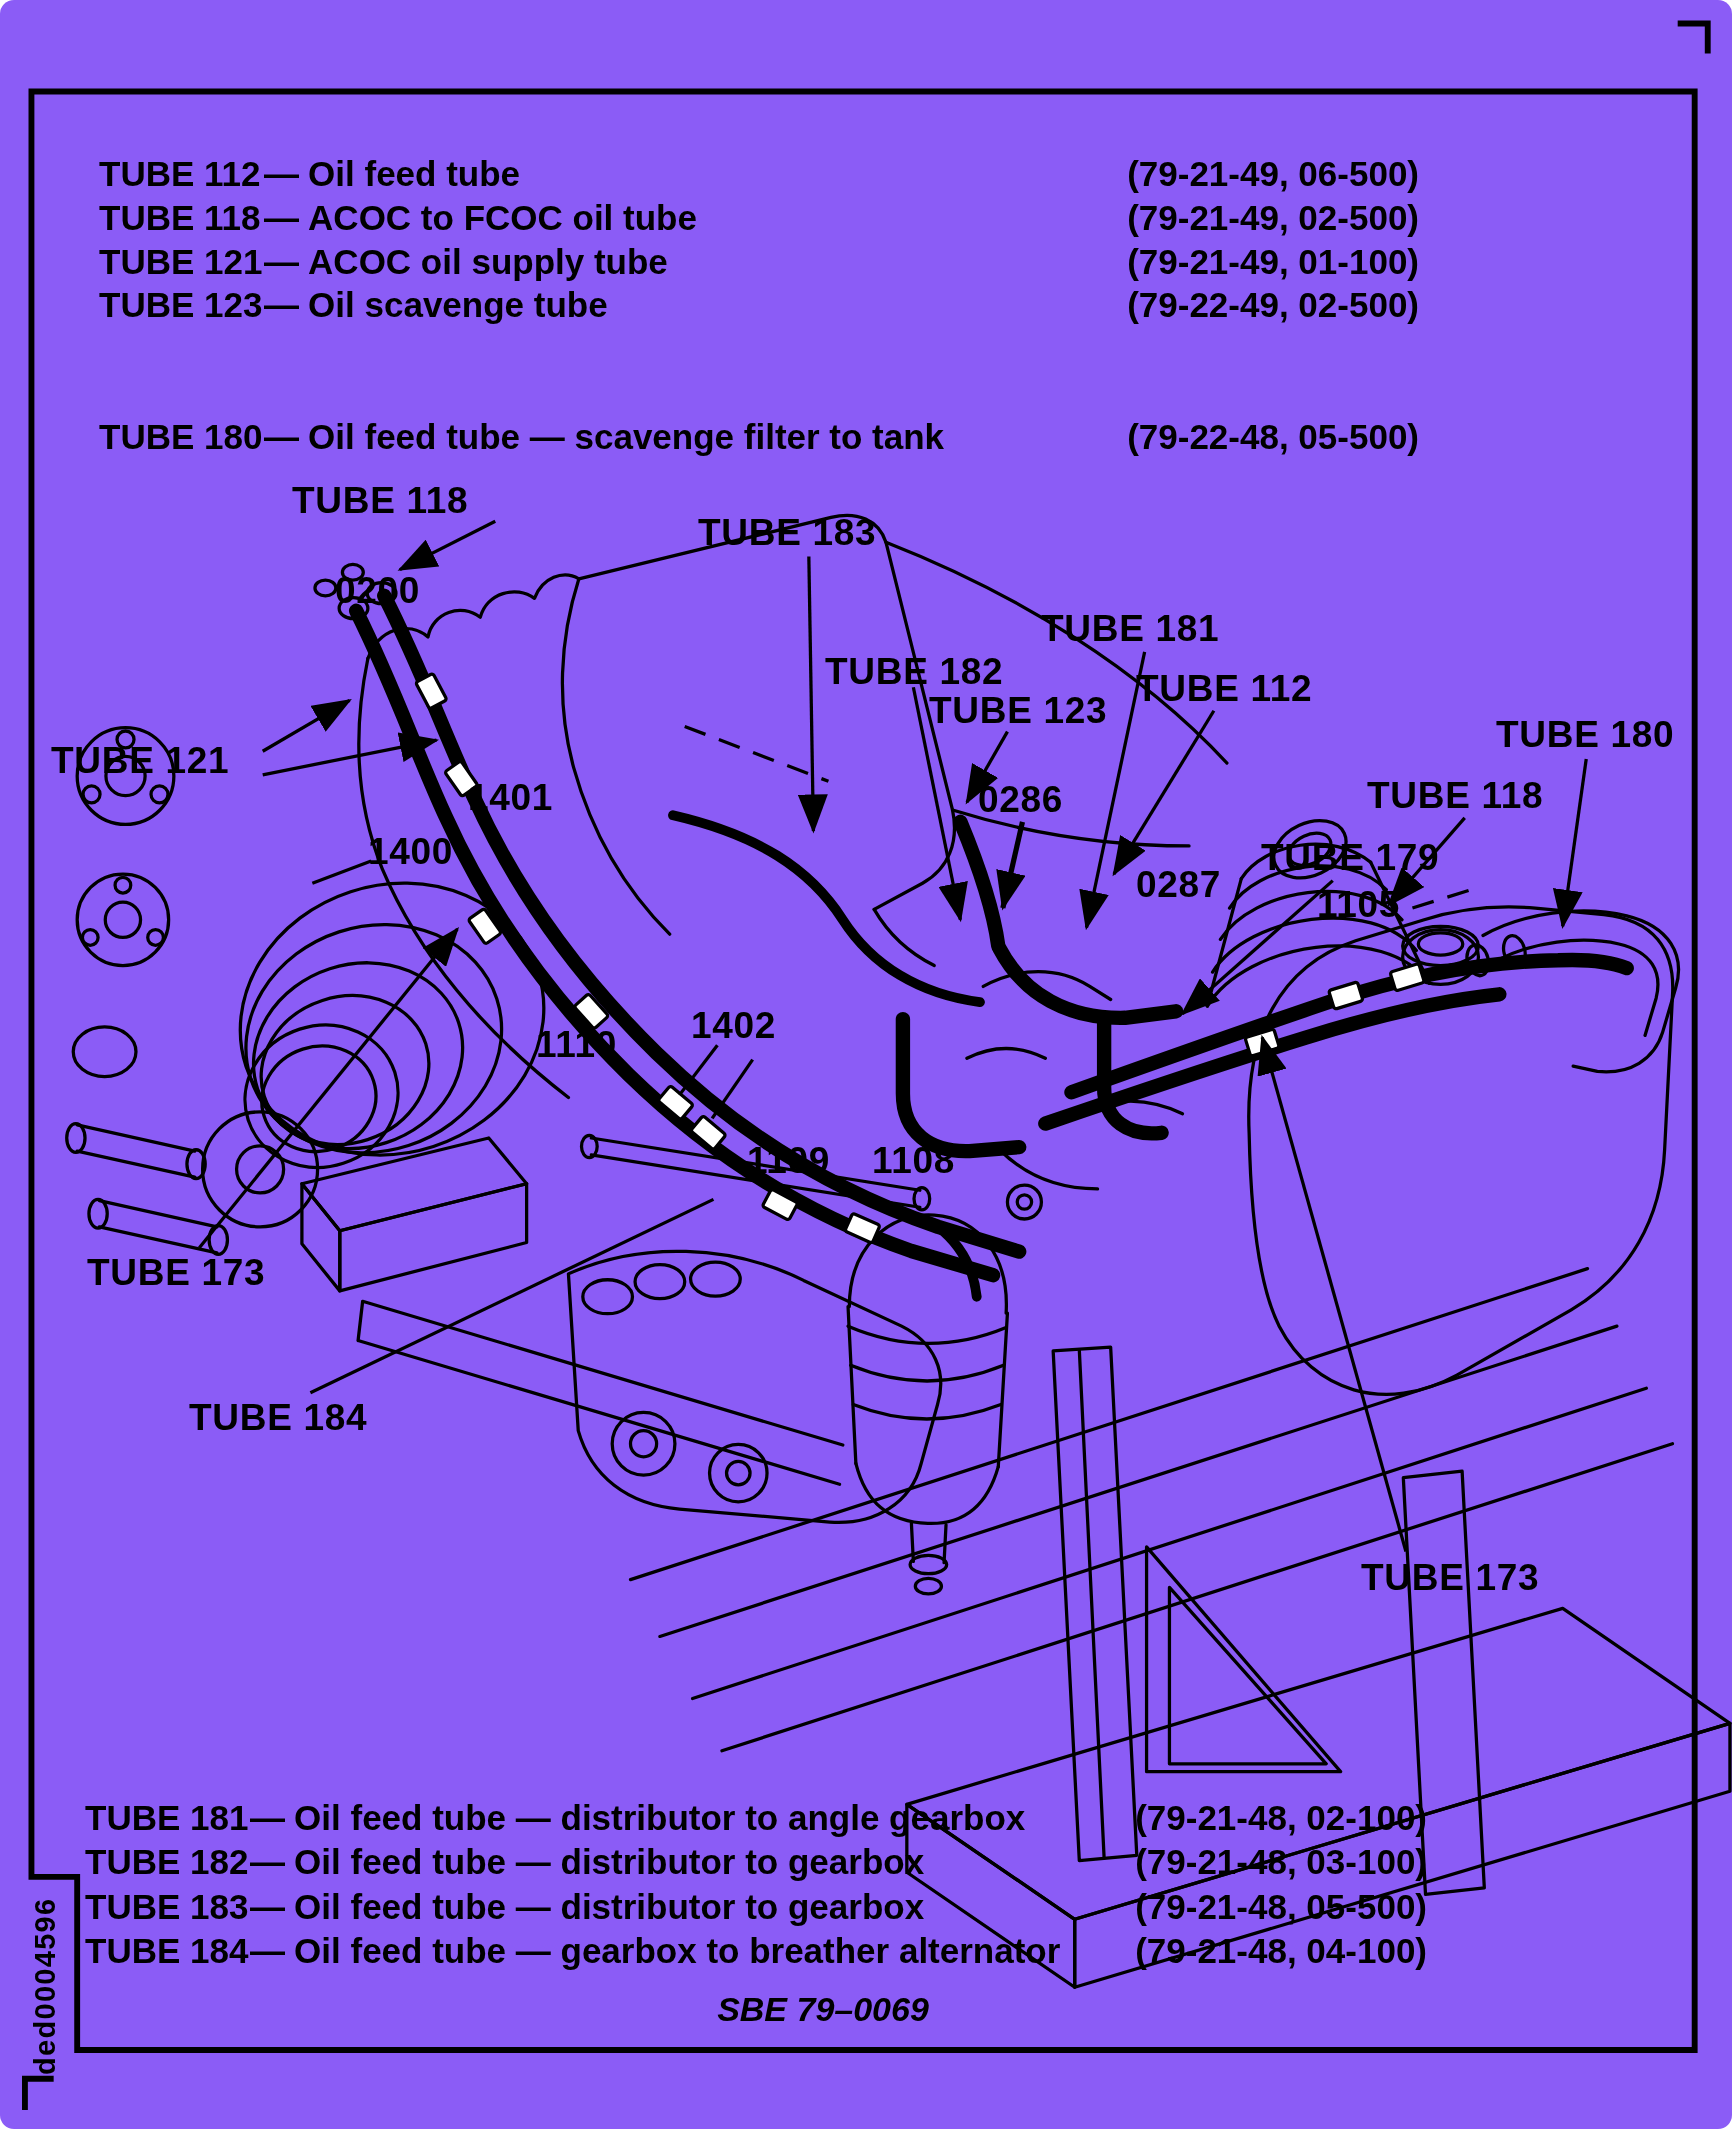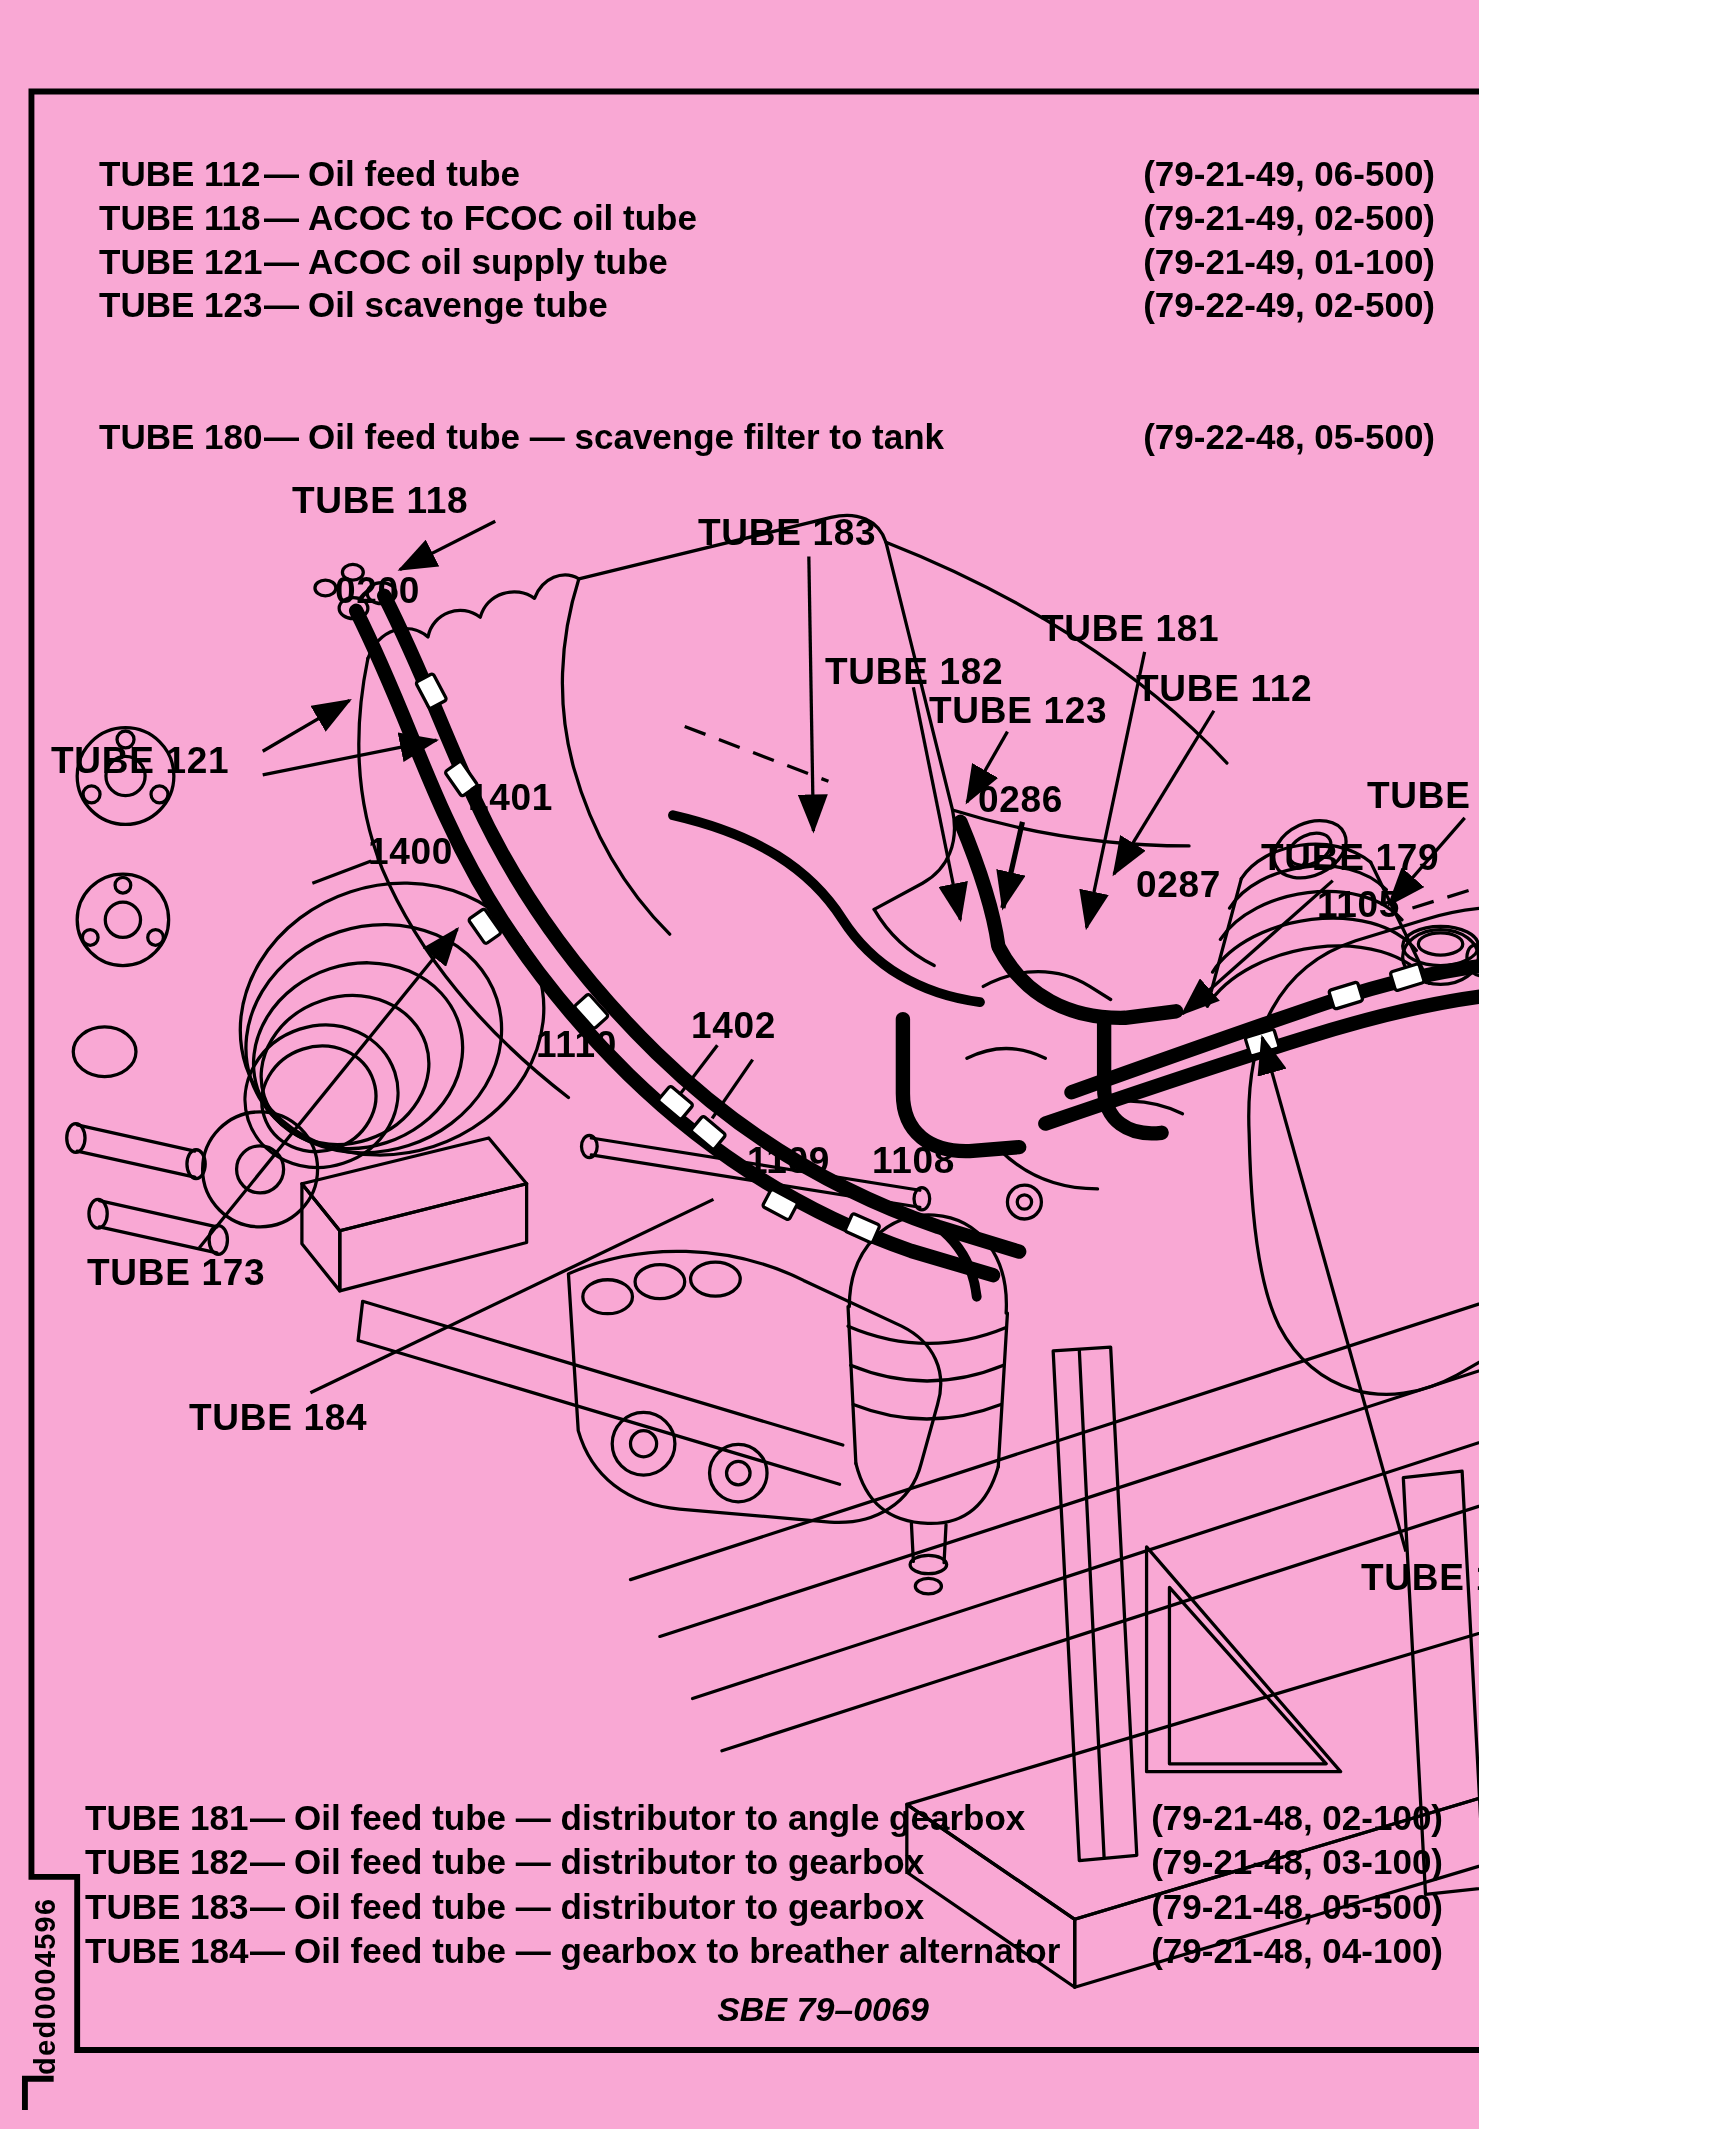--- a/index.html
+++ b/index.html
@@ -1,31 +1,31 @@
 <!DOCTYPE html>
 <html style="font-size:10.5px"><head>
 <meta charset="utf-8">
 <style>
   html,body{margin:0;padding:0;background:#fff;}
-  .page{position:relative;width:1479px;height:2129px;background:#f9a8d4;
-        font-family:"Liberation Sans",sans-serif;color:#000;overflow:hidden;}
+  .page{position:relative;width:1732px;height:2129px;background:#8b5cf6;
+        font-family:"Liberation Sans",sans-serif;color:#000;overflow:hidden;border-radius:14px;}
   svg.art{position:absolute;left:0;top:0;width:1732px;height:2129px;}
   .ln{fill:none;stroke:#000;stroke-width:5;stroke-linecap:round;stroke-linejoin:round;}
   .tube{fill:none;stroke:#000;stroke-width:22;stroke-linecap:round;stroke-linejoin:round;}
   .tube-thin{fill:none;stroke:#000;stroke-width:15;stroke-linecap:round;stroke-linejoin:round;}
   .lead{fill:none;stroke:#000;stroke-width:5;}
   .lead-thick{fill:none;stroke:#000;stroke-width:8;}
   .dashed{stroke-dasharray:34 22;}
   .clamp{fill:#fff;stroke:#000;stroke-width:5;}
   .frame{fill:none;stroke:#000;stroke-width:9;}
   .legend{position:absolute;font-size:35px;font-weight:bold;line-height:39px;}
   .lrow{position:absolute;left:0;right:0;height:44px;white-space:nowrap;}
   .lrow .tube{display:inline-block;width:165px;}
   .lrow .dash{margin:0 9.1px 0 0;}
-  .lrow .ref{position:absolute;right:0;top:0;}
+  .lrow .ref{position:absolute;right:16px;top:0;}
   .co{position:absolute;font-size:37px;font-weight:bold;white-space:nowrap;letter-spacing:0.7px;}
   .footer{position:absolute;left:627px;top:1990px;width:392px;text-align:center;
           font-size:34px;font-weight:bold;font-style:italic;}
   .sidetext{position:absolute;left:29px;top:2075px;font-size:29px;font-weight:bold;
             letter-spacing:1.3px;transform:rotate(-90deg);transform-origin:0 0;white-space:nowrap;}
 </style>
 </head>
 <body>
 
 <div class="page">

